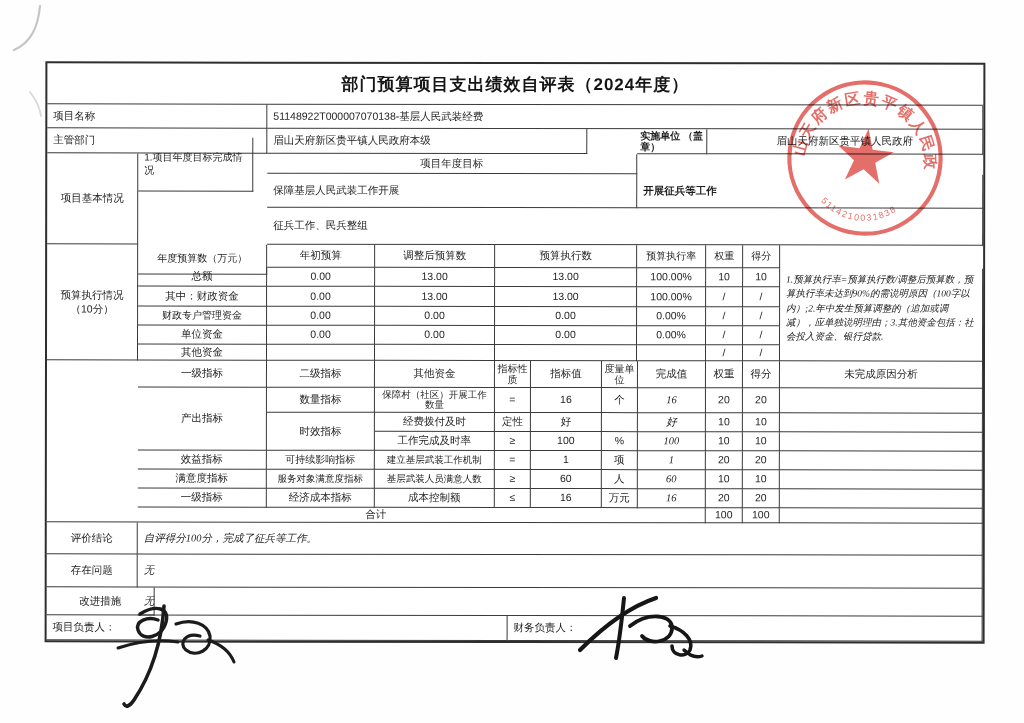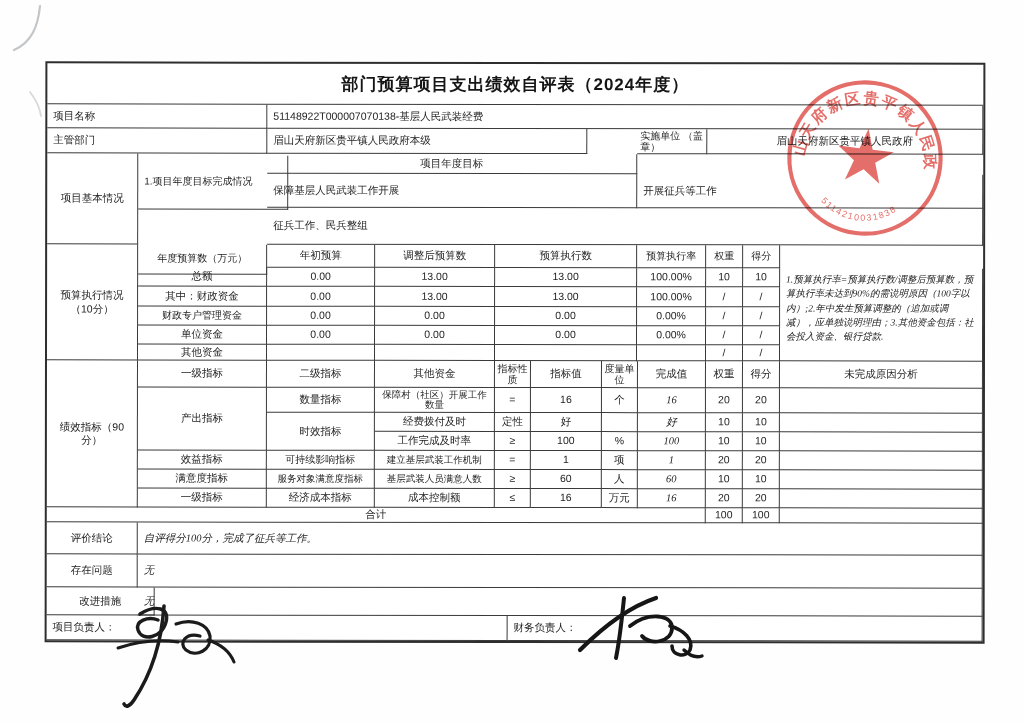--- a/index.html
+++ b/index.html
@@ -6,21 +6,21 @@
     font-family:"Liberation Sans",sans-serif;-webkit-font-smoothing:antialiased;}
   #page{position:relative;width:1024px;height:723px;background:#fefefe;}
   #sheet{position:absolute;left:45px;top:62px;width:936px;height:577px;
     border:2px solid #2e2e2e;box-sizing:content-box;background:#fff;transform:rotate(.08deg);}
   .c{position:absolute;border-right:1px solid #3a3a3a;border-bottom:1px solid #3a3a3a;
      box-sizing:border-box;display:flex;align-items:center;justify-content:center;
      text-align:center;font-size:10.5px;color:#1d1d1d;line-height:1.25;overflow:hidden;}
   .l{justify-content:flex-start;text-align:left;padding:0 6px;}
   .sm{font-size:10px;}
   .xs{font-size:9.5px;}
-  .b{font-weight:normal;}
+  .b{font-weight:bold;}
   .it{font-style:italic;font-family:"Liberation Serif",serif;}
   .wrapc{flex-wrap:wrap;padding:0 8px;}
   #title{position:absolute;left:0;top:0;width:936px;height:41px;border-bottom:1px solid #3a3a3a;
      box-sizing:border-box;display:flex;align-items:center;justify-content:center;
      font-size:17px;font-weight:bold;letter-spacing:1px;color:#151515;}
   .reason{align-items:flex-start;justify-content:flex-start;text-align:left;
      padding:4px 6px;line-height:1.5;font-size:9.5px;color:#222;}
   svg{display:block}
   #stamp{position:absolute;left:781px;top:74px;width:168px;height:168px;opacity:.8;
      mix-blend-mode:multiply;transform:rotate(7deg);pointer-events:none;}
@@ -43,21 +43,21 @@
 
     <div class="c l" style="left:0;top:41px;width:220px;height:24px">项目名称</div>
     <div class="c l" style="left:220px;top:41px;width:716px;height:24px">51148922T000007070138-基层人民武装经费</div>
 
     <div class="c l" style="left:0;top:65px;width:220px;height:25px">主管部门</div>
     <div class="c l" style="left:220px;top:65px;width:320px;height:25px">眉山天府新区贵平镇人民政府本级</div>
     <div class="c l sm b" style="left:590px;top:65px;width:70px;height:25px;line-height:1.15;padding:0 3px">实施单位 （盖章）</div>
     <div class="c" style="left:660px;top:65px;width:276px;height:25px">眉山天府新区贵平镇人民政府</div>
 
     <div class="c wrapc" style="left:0;top:90px;width:91px;height:91px">项目基本情况</div>
-    <div class="c l sm" style="left:91px;top:92px;width:150px;height:54px">1.项目年度目标完成情况</div>
+    <div class="c l sm" style="left:91px;top:74px;width:115px;height:54px">1.项目年度目标完成情况</div>
     <div class="c" style="left:220px;top:90px;width:370px;height:20px">项目年度目标</div>
     <div class="c l" style="left:220px;top:110px;width:370px;height:34px">保障基层人民武装工作开展</div>
     <div class="c l b" style="left:590px;top:110px;width:346px;height:34px">开展征兵等工作</div>
     <div class="c l" style="left:220px;top:144px;width:716px;height:37px">征兵工作、民兵整组</div>
 
     <div class="c wrapc" style="left:0;top:181px;width:91px;height:116px">预算执行情况（10分）</div>
     <div class="c sm" style="left:91px;top:181px;width:129px;height:30px">年度预算数（万元）</div>
     <div class="c" style="left:220px;top:181px;width:108px;height:23px">年初预算</div>
     <div class="c" style="left:328px;top:181px;width:120px;height:23px">调整后预算数</div>
     <div class="c" style="left:448px;top:181px;width:142px;height:23px">预算执行数</div>
@@ -99,21 +99,20 @@
     <div class="c" style="left:696px;top:262px;width:37px;height:19px">/</div>
 
     <div class="c" style="left:91px;top:281px;width:129px;height:16px">其他资金</div>
     <div class="c" style="left:220px;top:281px;width:108px;height:16px"></div>
     <div class="c" style="left:328px;top:281px;width:120px;height:16px"></div>
     <div class="c" style="left:448px;top:281px;width:142px;height:16px"></div>
     <div class="c" style="left:590px;top:281px;width:69px;height:16px"></div>
     <div class="c" style="left:659px;top:281px;width:37px;height:16px">/</div>
     <div class="c" style="left:696px;top:281px;width:37px;height:16px">/</div>
 
-    <div class="c wrapc" style="left:0;top:297px;width:91px;height:147px">绩效指标（90分）</div>
     <div class="c" style="left:91px;top:297px;width:129px;height:27px">一级指标</div>
     <div class="c" style="left:220px;top:297px;width:108px;height:27px">二级指标</div>
     <div class="c" style="left:328px;top:297px;width:120px;height:27px">其他资金</div>
     <div class="c sm wrapc" style="left:448px;top:297px;width:36px;height:27px;padding:0;line-height:1.1">指标性质</div>
     <div class="c" style="left:484px;top:297px;width:71px;height:27px">指标值</div>
     <div class="c sm wrapc" style="left:555px;top:297px;width:36px;height:27px;padding:0;line-height:1.1">度量单位</div>
     <div class="c" style="left:591px;top:297px;width:68px;height:27px">完成值</div>
     <div class="c" style="left:659px;top:297px;width:37px;height:27px">权重</div>
     <div class="c" style="left:696px;top:297px;width:37px;height:27px">得分</div>
     <div class="c" style="left:733px;top:297px;width:203px;height:27px">未完成原因分析</div>

